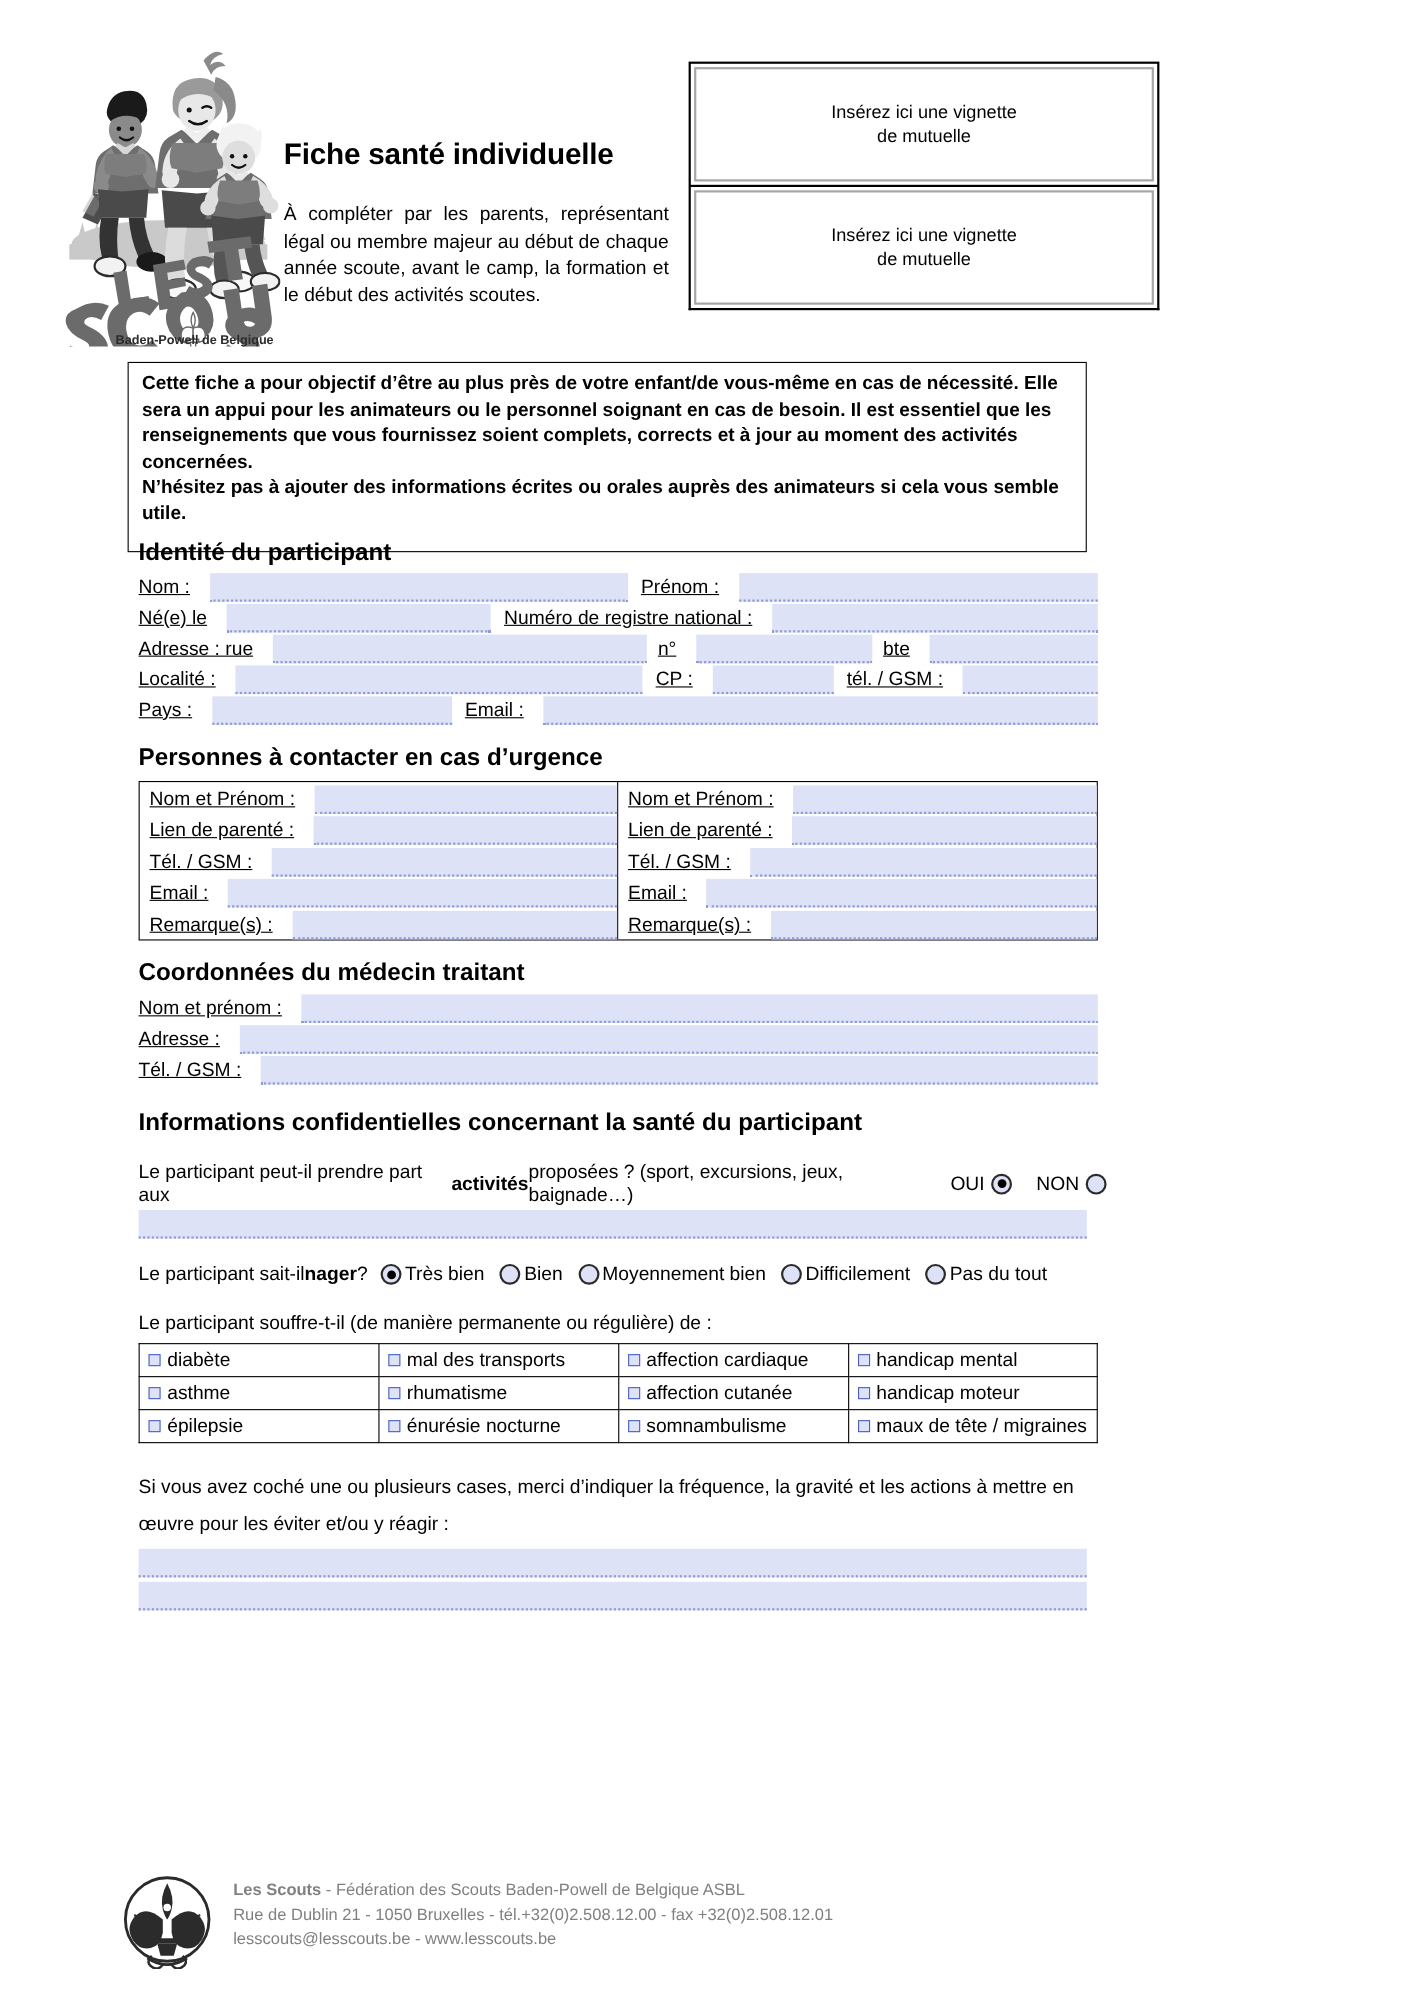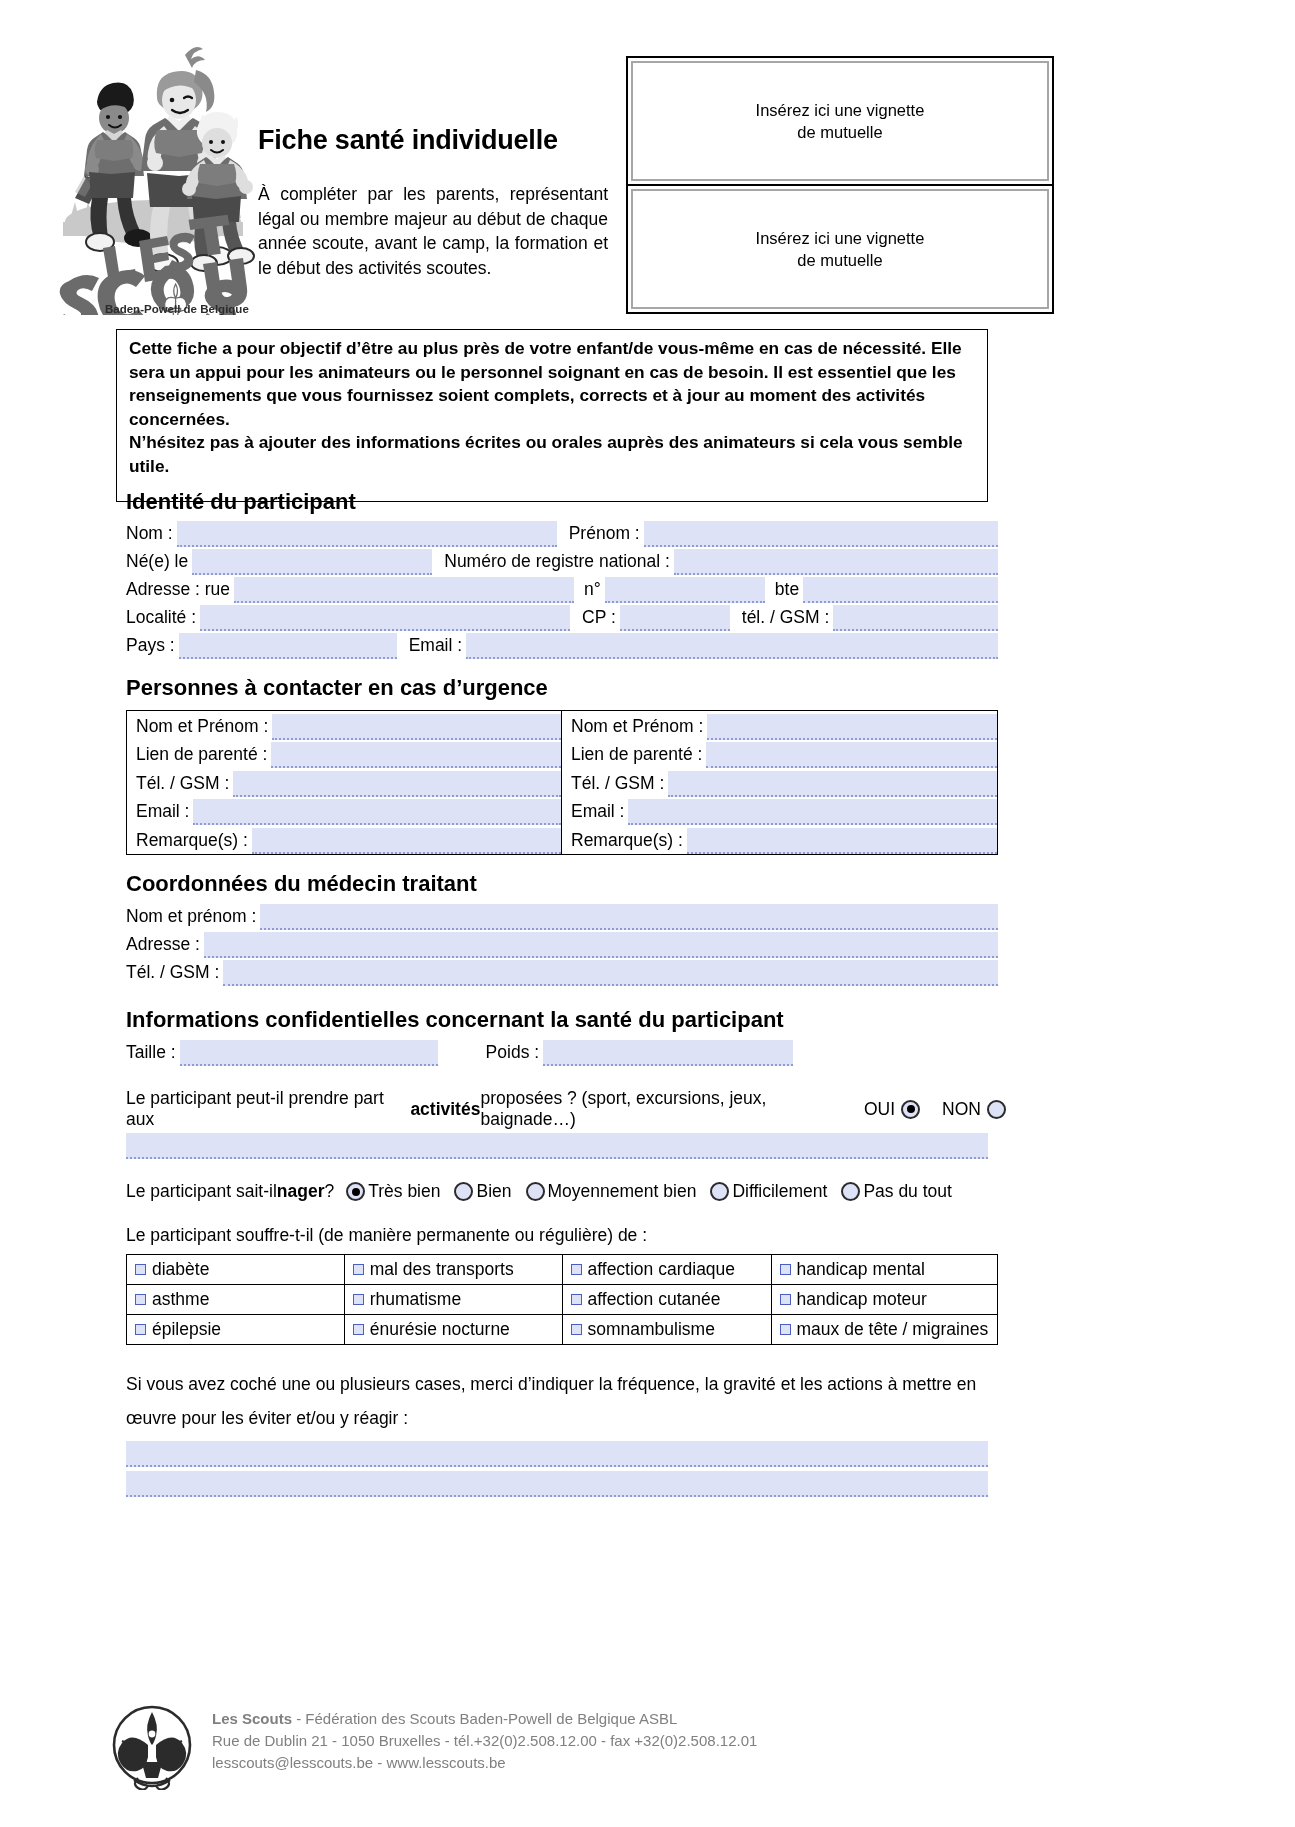--- a/index.html
+++ b/index.html
@@ -32,21 +32,21 @@
 
   .vignettes { position: absolute; left: 626px; top: 56px; width: 428px; }
   .vignette-box {
     border: 2px solid #000;
     padding: 3px;
     background: #fff;
   }
   .vignette-box + .vignette-box { border-top: none; }
   .vignette-inner {
     border: 2px solid #a6a6a6;
-    height: 120px;
+    height: 104px;
     display: flex; align-items: center; justify-content: center;
     text-align: center;
     font-size: 16.5px; line-height: 22px;
   }
 
   
   .warning {
     position: absolute; left: 116px; top: 329px; width: 872px;
     border: 1.5px solid #000;
     padding: 7px 9px 23px 12px;
@@ -61,21 +61,21 @@
 
   
   .sec-title {
     font-weight: bold; font-size: 22px;
     font-family: "Liberation Sans", sans-serif;
   }
 
   .block { position: absolute; font-size: 17.5px; }
 
   .frow { display: flex; align-items: flex-end; height: 28px; }
-  .lbl { white-space: nowrap; padding-right: 4px; line-height: 27px; }
+  .lbl { white-space: nowrap; padding-right: 18px; line-height: 27px; text-decoration: underline; }
   .fld {
     background: #dee2f7;
     border-bottom: 2px dotted #8e9bd4;
     height: 26px;
     flex: 0 0 auto;
   }
   .fld.grow { flex: 1 1 auto; }
 
   
   .etable {
@@ -388,26 +388,20 @@
     </div>
     <div class="frow">
       <span class="lbl">Tél. / GSM :</span>
       <span class="fld grow"></span>
     </div>
   </div>
 
   <div class="block" style="left:126px; top:1007px; width:880px;">
     <div class="sec-title">Informations confidentielles concernant la santé du participant</div>
 
-    <div class="frow" style="margin-top:5px;">
-      <span class="lbl">Taille :</span>
-      <span class="fld" style="width:258px;"></span>
-      <span class="lbl" style="padding-left:48px;">Poids :</span>
-      <span class="fld" style="width:250px;"></span>
-    </div>
 
     <div style="margin-top:22px; display:flex; align-items:center;">
       <span>Le participant peut-il prendre part aux </span>
         <span style="font-weight:bold;">activités</span>
         <span> proposées ? (sport, excursions, jeux, baignade…)</span>
       <span style="padding-left:6px;">OUI</span>
       <span class="radio checked" style="margin-left:6px;"></span>
       <span style="padding-left:22px;">NON</span>
       <span class="radio" style="margin-left:6px;"></span>
     </div>

